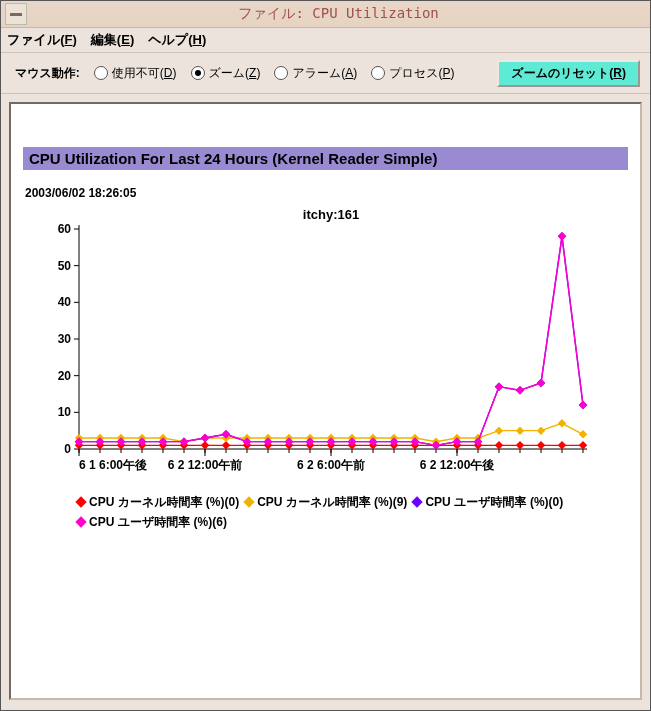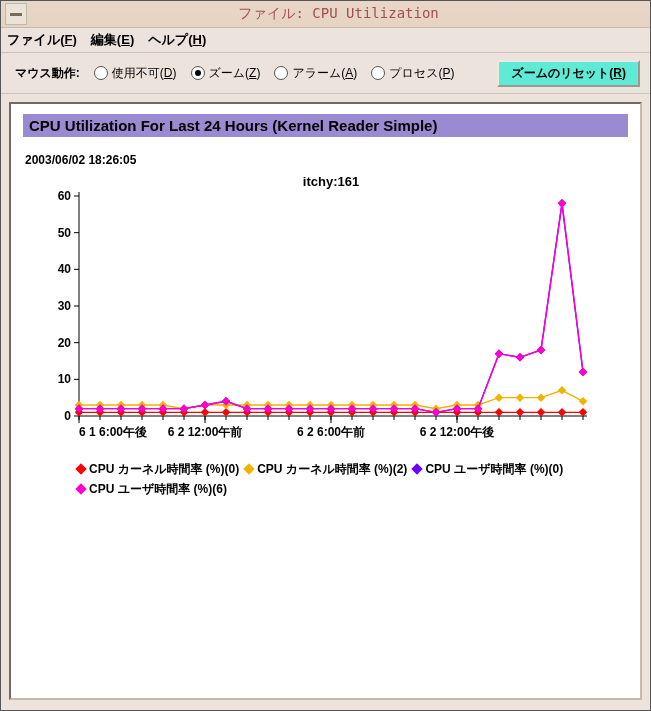--- a/index.html
+++ b/index.html
@@ -114,20 +114,21 @@
     box-sizing: border-box;
     padding: 10px 12px;
   }
 
   .banner {
     background: #9a8ad2;
     color: #000;
     font-size: 15px;
     font-weight: bold;
     padding: 3px 6px;
+    margin-top: 33px;
   }
   .timestamp {
     margin: 16px 0 1px 2px;
     font-size: 12px;
     font-weight: bold;
   }
 
   .chart {
     background: #fff;
     display: block;
@@ -354,18 +355,18 @@
         <rect x="431" y="237.66666666666666" width="6" height="6" fill="#ff00cc" transform="rotate(45 434 240.66666666666666)"></rect>
         <rect x="452" y="237.66666666666666" width="6" height="6" fill="#ff00cc" transform="rotate(45 455 240.66666666666666)"></rect>
         <rect x="473" y="182.66666666666669" width="6" height="6" fill="#ff00cc" transform="rotate(45 476 185.66666666666669)"></rect>
         <rect x="494" y="186.33333333333334" width="6" height="6" fill="#ff00cc" transform="rotate(45 497 189.33333333333334)"></rect>
         <rect x="515" y="179" width="6" height="6" fill="#ff00cc" transform="rotate(45 518 182)"></rect>
         <rect x="536" y="32.33333333333334" width="6" height="6" fill="#ff00cc" transform="rotate(45 539 35.33333333333334)"></rect>
         <rect x="557" y="201" width="6" height="6" fill="#ff00cc" transform="rotate(45 560 204)"></rect>
       </svg>
 
     <div class="legend" id="legend">
-        <div class="legend-row"><span class="sw" style="background:#ff0000"></span><span>CPU カーネル時間率 (%)(0)</span><span class="sw" style="background:#f2b300"></span><span>CPU カーネル時間率 (%)(2)</span><span class="sw" style="background:#6a00ff"></span><span>CPU ユーザ時間率 (%)(0)</span></div>
+        <div class="legend-row"><span class="sw" style="background:#ff0000"></span><span>CPU カーネル時間率 (%)(0)</span><span class="sw" style="background:#f2b300"></span><span>CPU カーネル時間率 (%)(9)</span><span class="sw" style="background:#6a00ff"></span><span>CPU ユーザ時間率 (%)(0)</span></div>
         <div class="legend-row"><span class="sw" style="background:#ff00cc"></span><span>CPU ユーザ時間率 (%)(6)</span></div>
       </div>
   </div>
 
 </div>
 
 </body></html>

